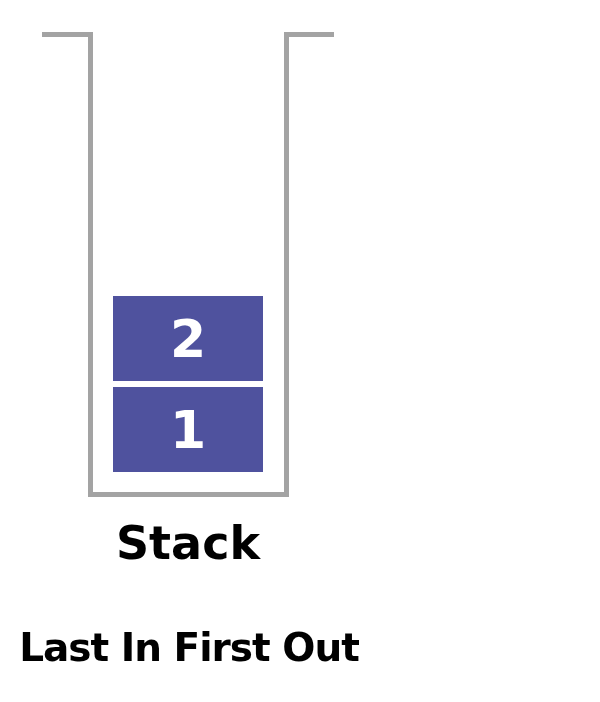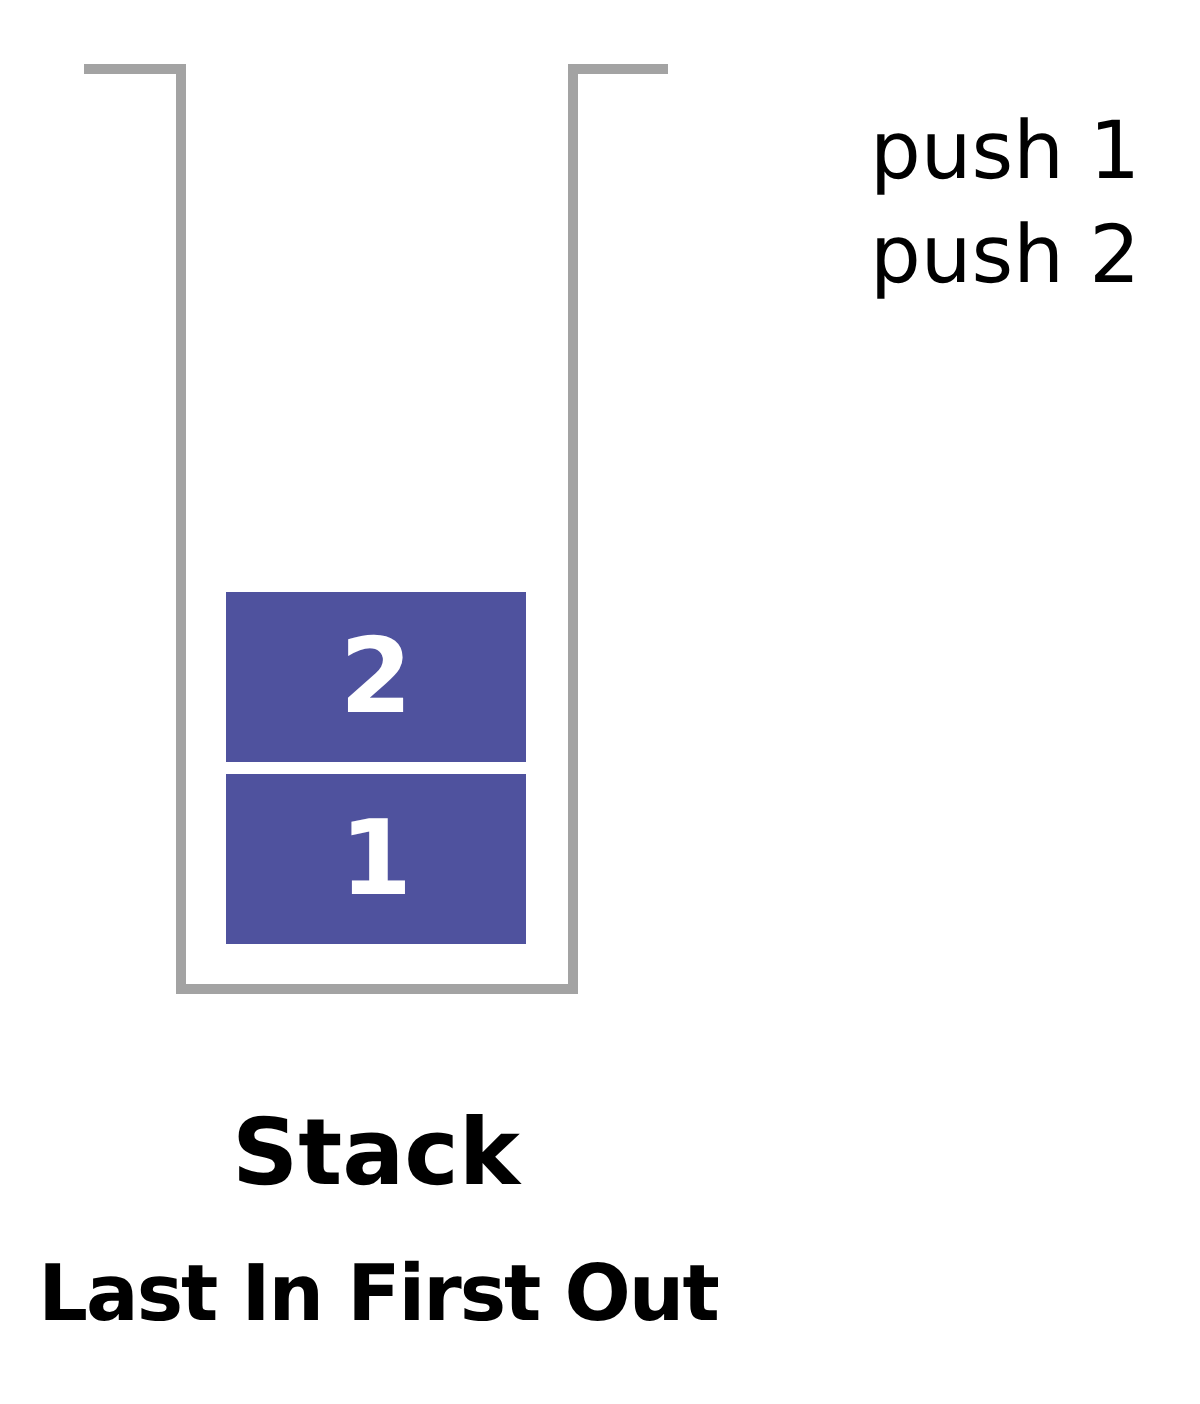--- a/index.html
+++ b/index.html
@@ -50,21 +50,21 @@
   .block-bottom { top: 387px; }
   .block span {
     color: var(--block_text, #ffffff);
     font-size: 52px;
     font-weight: bold;
     line-height: 1;
   }
   .title {
     position: absolute;
     left: 188px;
-    top: 549px;
+    top: 516px;
     transform: translateX(-50%);
     font-size: 46px;
     font-weight: bold;
     color: var(--text, #000000);
     white-space: nowrap;
   }
   .subtitle {
     position: absolute;
     left: 189px;
     top: 625px;
@@ -78,24 +78,20 @@
 </style>
 </head>
 <body>
 
 <div class="canvas">
 
   <svg class="outline-svg" viewBox="0 0 600 702" xmlns="http://www.w3.org/2000/svg" aria-hidden="true">
     <polyline points="42,34.5 90.5,34.5 90.5,494.5 286.5,494.5 286.5,34.5 334,34.5"></polyline>
   </svg>
 
-  <div class="ops">
-    <div class="op">push 1</div>
-    <div class="op">push 2</div>
-  </div>
 
   <div class="block block-top">
     <span>2</span>
   </div>
 
   <div class="block block-bottom">
     <span>1</span>
   </div>
 
   <div class="title">Stack</div>

